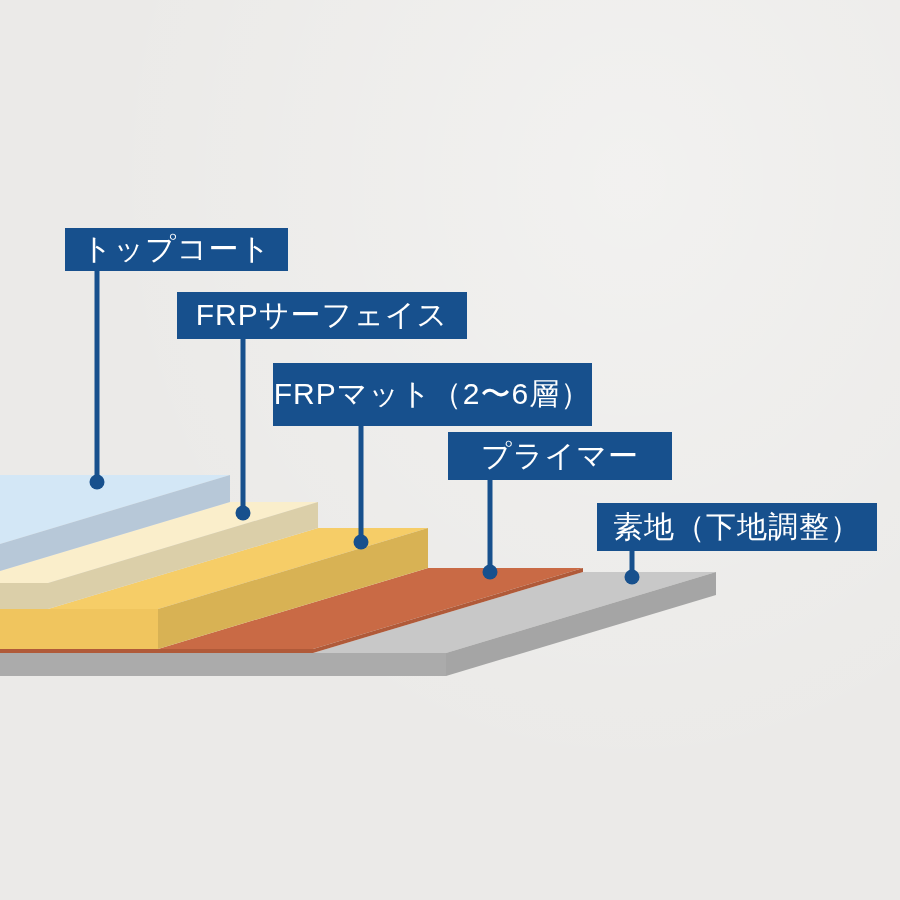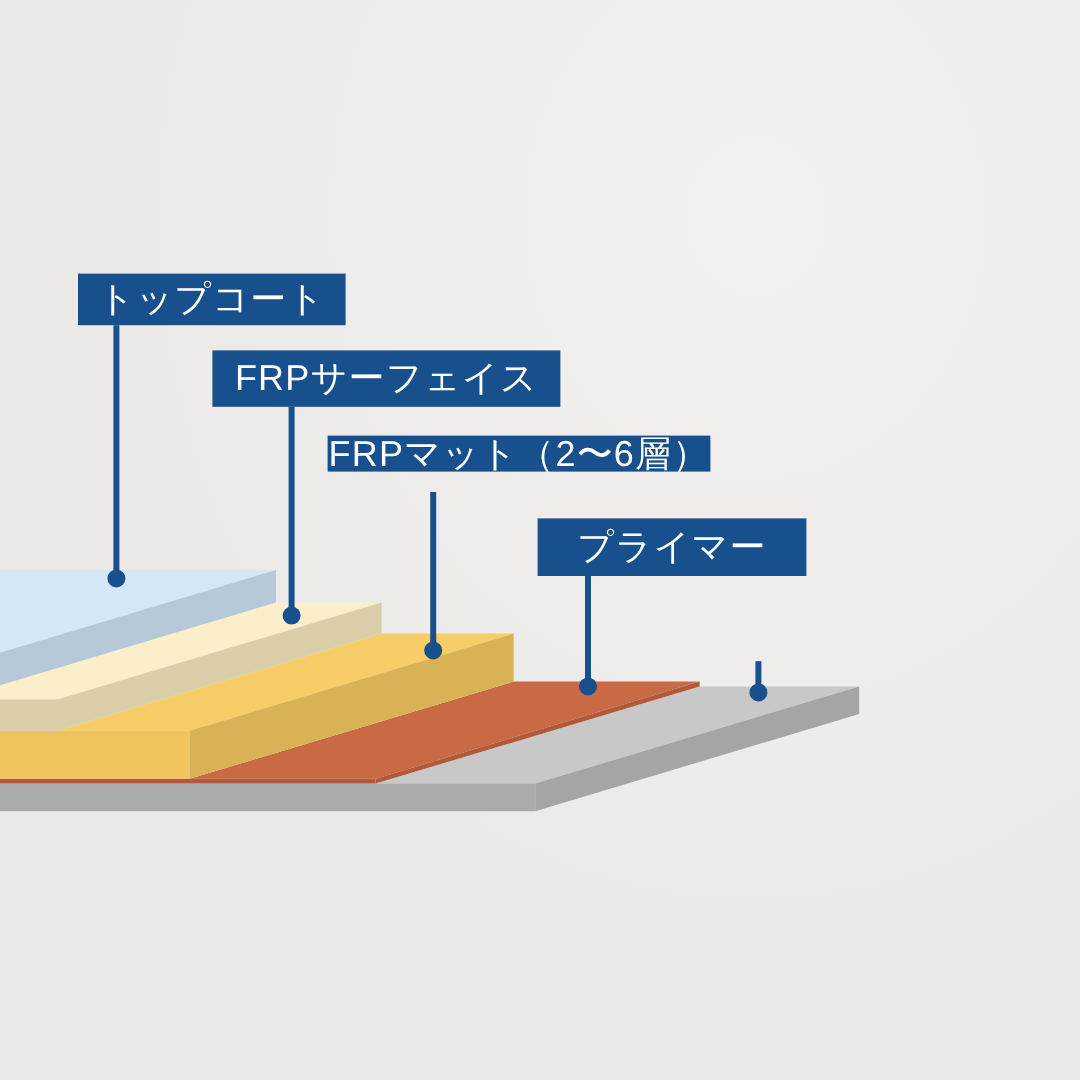--- a/index.html
+++ b/index.html
@@ -78,22 +78,25 @@
   </svg>
 
   <div class="label-box" style="left: 65px; top: 228px; width: 223px; height: 43px; background: rgb(23, 80, 141);">
     <span>トップコート</span>
   </div>
 
   <div class="label-box" style="left: 177px; top: 292px; width: 290px; height: 47px; background: rgb(23, 80, 141);">
     <span>FRPサーフェイス</span>
   </div>
 
-  <div class="label-box" style="left: 273px; top: 363px; width: 319px; height: 30px; background: rgb(23, 80, 141);">
+  <div class="label-box" style="left: 273px; top: 363px; width: 319px; height: 63px; background: rgb(23, 80, 141);">
     <span>FRPマット（2〜6層）</span>
   </div>
 
   <div class="label-box" style="left: 448px; top: 432px; width: 224px; height: 48px; background: rgb(23, 80, 141);">
     <span>プライマー</span>
   </div>
 
+  <div class="label-box" style="left: 597px; top: 503px; width: 280px; height: 48px; background: rgb(23, 80, 141);">
+    <span>素地（下地調整）</span>
+  </div>
 
 </div>
 
 </body></html>

